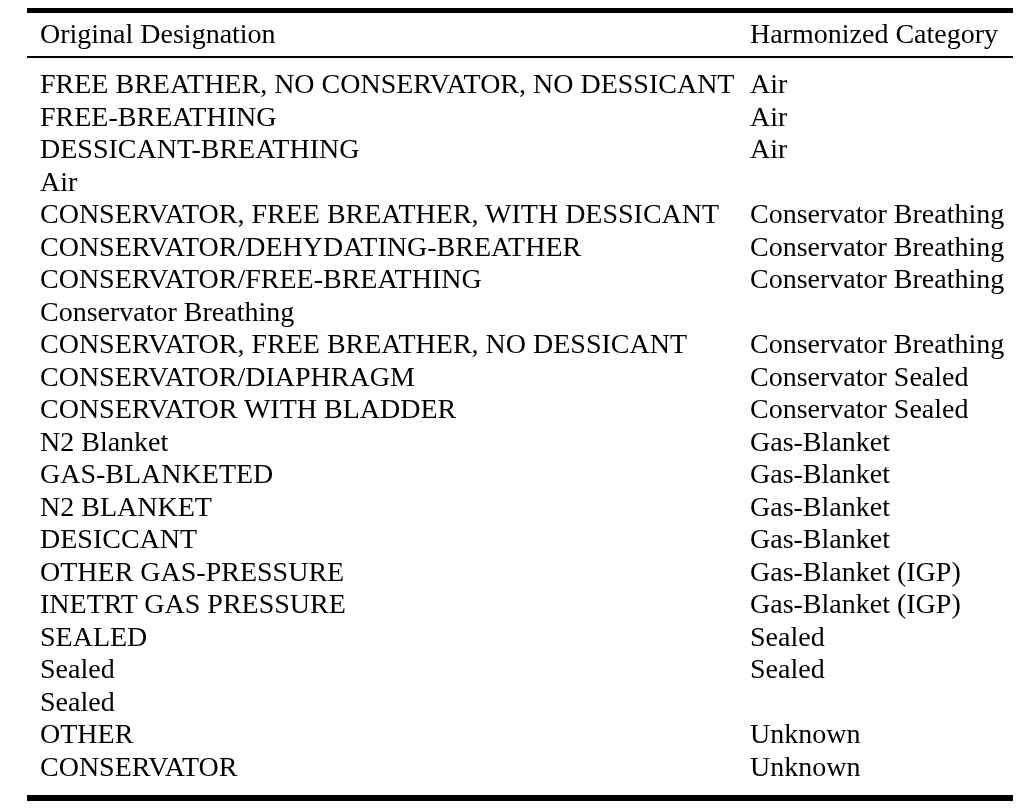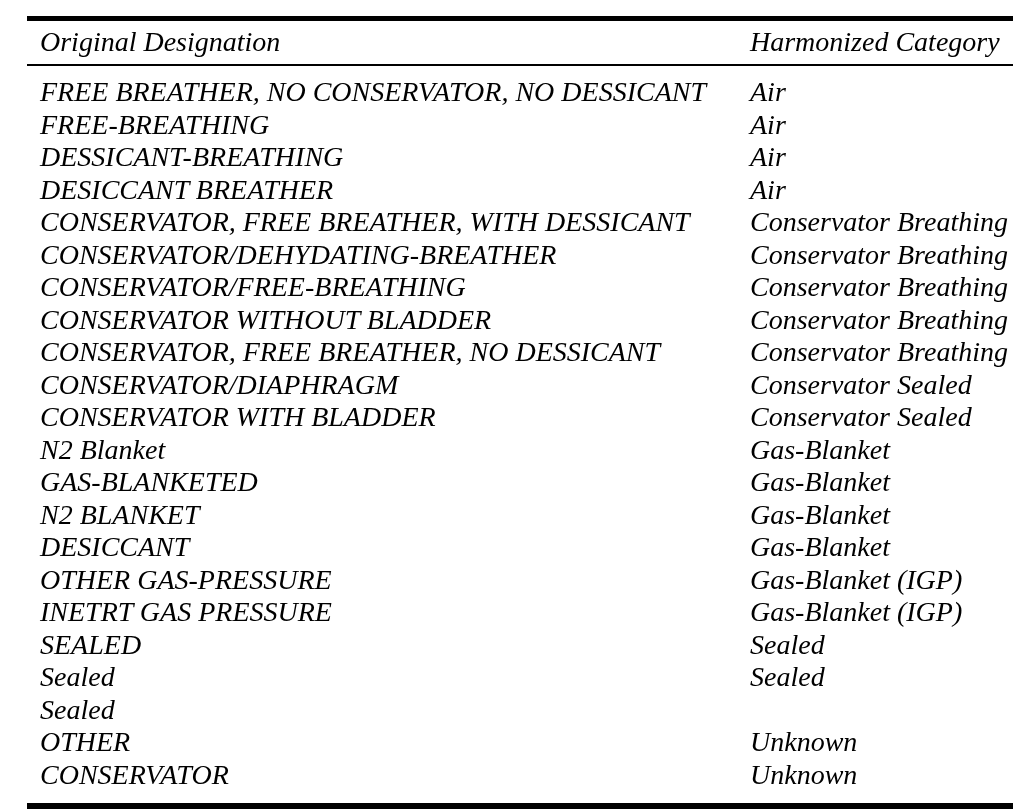--- a/index.html
+++ b/index.html
@@ -12,23 +12,22 @@
     width: 1035px;
     height: 812px;
     background: #ffffff;
     font-family: "Liberation Serif", "DejaVu Serif", serif;
     color: #000000;
     overflow: hidden;
   }
   .table {
     position: absolute;
     left: 27px;
-    top: 16px;
+    top: 8px;
     width: 986px;
-    font-style: italic;
   }
   .rule {
     background: #000000;
     width: 100%;
   }
   .rule.thick-top { height: 5px; }
   .rule.thick-bottom { height: 6px; }
   .rule.thin { height: 2px; }
   .hrow {
     height: 43px;
@@ -76,41 +75,39 @@
     <div class="cell">FREE-BREATHING</div>
     <div class="cell">Air</div>
   </div>
 
   <div class="trow">
     <div class="cell">DESSICANT-BREATHING</div>
     <div class="cell">Air</div>
   </div>
 
   <div class="trow">
-    <div class="cell">DESICCANT BREATHER</div>
     <div class="cell">Air</div>
   </div>
 
   <div class="trow">
     <div class="cell">CONSERVATOR, FREE BREATHER, WITH DESSICANT</div>
     <div class="cell">Conservator Breathing</div>
   </div>
 
   <div class="trow">
     <div class="cell">CONSERVATOR/DEHYDATING-BREATHER</div>
     <div class="cell">Conservator Breathing</div>
   </div>
 
   <div class="trow">
     <div class="cell">CONSERVATOR/FREE-BREATHING</div>
     <div class="cell">Conservator Breathing</div>
   </div>
 
   <div class="trow">
-    <div class="cell">CONSERVATOR WITHOUT BLADDER</div>
     <div class="cell">Conservator Breathing</div>
   </div>
 
   <div class="trow">
     <div class="cell">CONSERVATOR, FREE BREATHER, NO DESSICANT</div>
     <div class="cell">Conservator Breathing</div>
   </div>
 
   <div class="trow">
     <div class="cell">CONSERVATOR/DIAPHRAGM</div>

